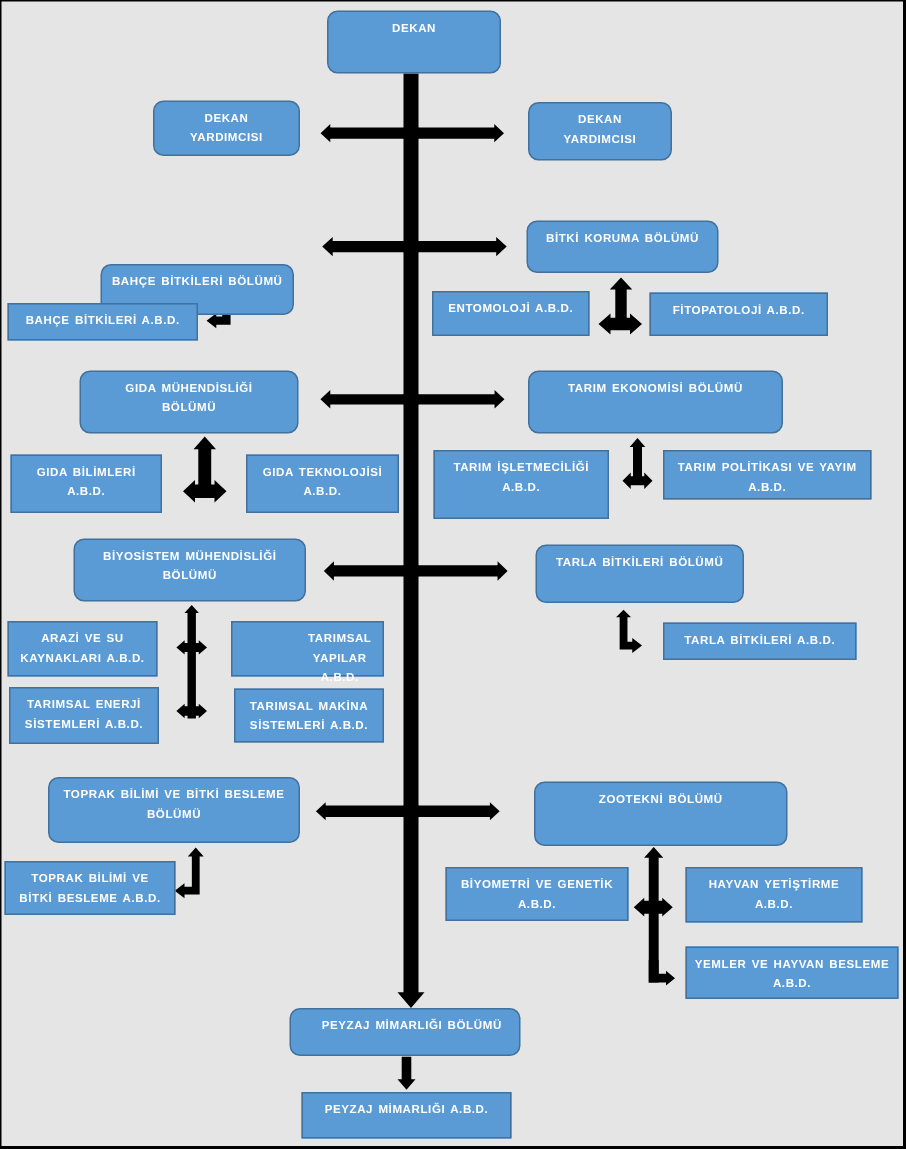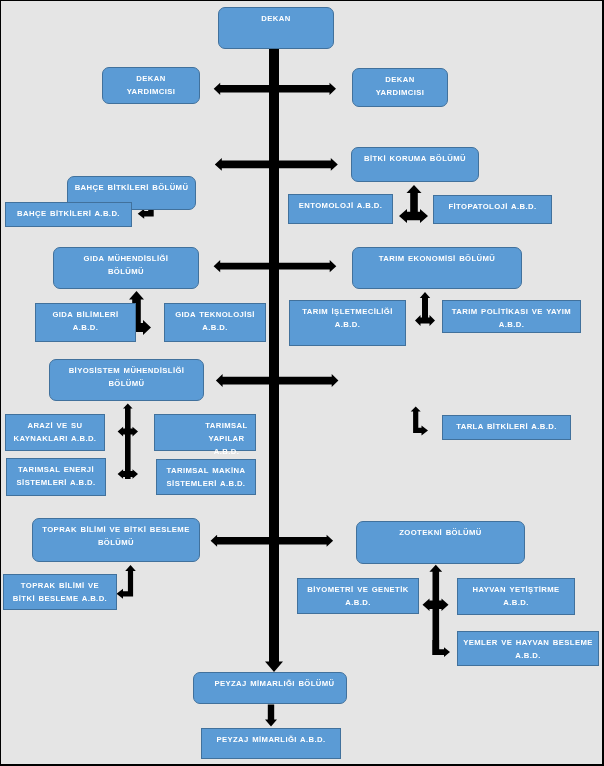--- a/index.html
+++ b/index.html
@@ -51,39 +51,40 @@
 YARDIMCISI</div>
   <div class="node rounded" style="left:352px;top:68px;width:96px;height:39px;">DEKAN
 YARDIMCISI</div>
   <div class="node rounded" style="left:67px;top:144px;width:129px;height:34px;margin-top:32px;">BAHÇE BİTKİLERİ BÖLÜMÜ</div>
   <div class="node" style="left:5px;top:202px;width:127px;height:25px;">BAHÇE BİTKİLERİ A.B.D.</div>
   <div class="node rounded" style="left:351px;top:147px;width:128px;height:35px;">BİTKİ KORUMA BÖLÜMÜ</div>
   <div class="node" style="left:288px;top:194px;width:105px;height:30px;">ENTOMOLOJİ A.B.D.</div>
   <div class="node" style="left:433px;top:195px;width:119px;height:29px;">FİTOPATOLOJİ A.B.D.</div>
   <div class="node rounded" style="left:53px;top:247px;width:146px;height:42px;">GIDA MÜHENDİSLİĞİ
 BÖLÜMÜ</div>
-  <div class="node" style="left:7px;top:303px;width:101px;height:39px;margin-left:28px;">GIDA BİLİMLERİ
+  <div class="node" style="left:7px;top:303px;width:101px;height:39px;">GIDA BİLİMLERİ
 A.B.D.</div>
   <div class="node" style="left:164px;top:303px;width:102px;height:39px;">GIDA TEKNOLOJİSİ
 A.B.D.</div>
   <div class="node rounded" style="left:352px;top:247px;width:170px;height:42px;">TARIM EKONOMİSİ BÖLÜMÜ</div>
   <div class="node" style="left:289px;top:300px;width:117px;height:46px;">TARIM İŞLETMECİLİĞİ
 A.B.D.</div>
   <div class="node" style="left:442px;top:300px;width:139px;height:33px;">TARIM POLİTİKASI VE YAYIM
 A.B.D.</div>
   <div class="node rounded" style="left:49px;top:359px;width:155px;height:42px;">BİYOSİSTEM MÜHENDİSLİĞİ
 BÖLÜMÜ</div>
   <div class="node" style="left:5px;top:414px;width:100px;height:37px;">ARAZİ VE SU
 KAYNAKLARI A.B.D.</div>
   <div class="node" style="left:154px;top:414px;width:102px;height:37px;padding-left:46px;">TARIMSAL YAPILAR
 A.B.D.</div>
   <div class="node" style="left:6px;top:458px;width:100px;height:38px;">TARIMSAL ENERJİ
 SİSTEMLERİ A.B.D.</div>
   <div class="node" style="left:156px;top:459px;width:100px;height:36px;">TARIMSAL MAKİNA
 SİSTEMLERİ A.B.D.</div>
+  <div class="node rounded" style="left:357px;top:363px;width:139px;height:39px;">TARLA BİTKİLERİ BÖLÜMÜ</div>
   <div class="node" style="left:442px;top:415px;width:129px;height:25px;">TARLA BİTKİLERİ A.B.D.</div>
   <div class="node rounded" style="left:32px;top:518px;width:168px;height:44px;">TOPRAK BİLİMİ VE BİTKİ BESLEME
 BÖLÜMÜ</div>
   <div class="node" style="left:3px;top:574px;width:114px;height:36px;">TOPRAK BİLİMİ VE
 BİTKİ BESLEME A.B.D.</div>
   <div class="node rounded" style="left:356px;top:521px;width:169px;height:43px;">ZOOTEKNİ BÖLÜMÜ</div>
   <div class="node" style="left:297px;top:578px;width:122px;height:36px;">BİYOMETRİ VE GENETİK
 A.B.D.</div>
   <div class="node" style="left:457px;top:578px;width:118px;height:37px;">HAYVAN YETİŞTİRME
 A.B.D.</div>

